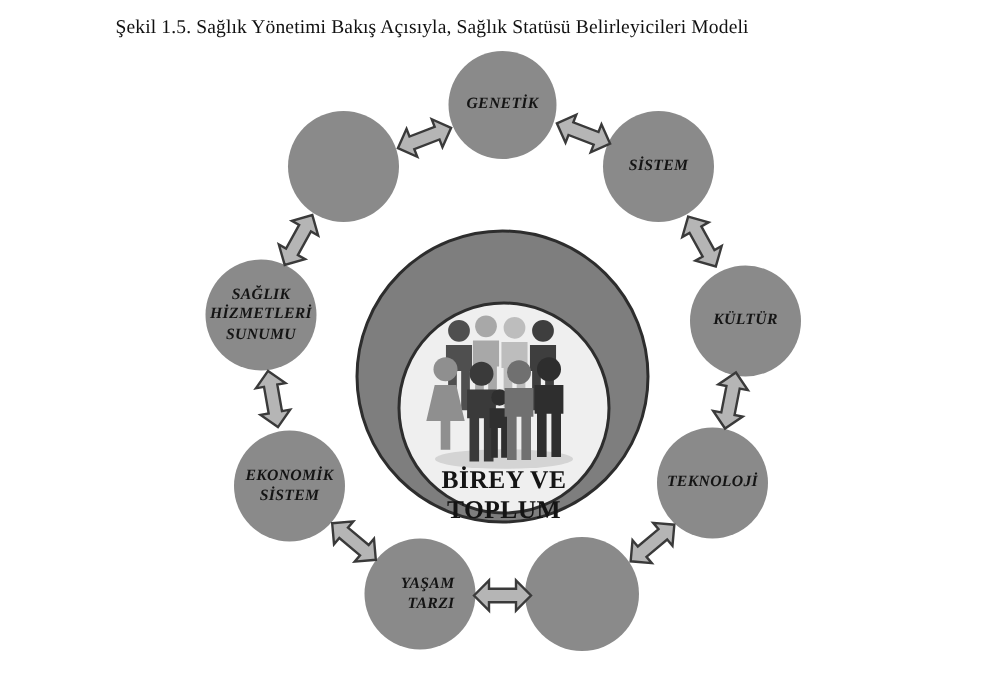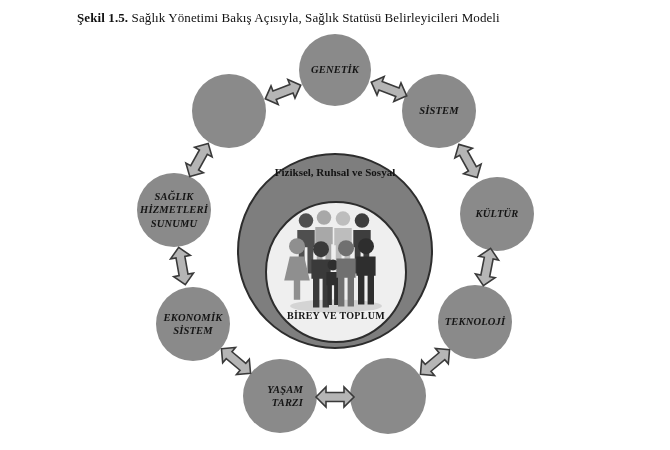--- a/index.html
+++ b/index.html
@@ -17,41 +17,41 @@
     position:relative;
     width:670px;height:450px;
     background:var(--background);
     font-family:"Liberation Serif", serif;
     overflow:hidden;
   }
   .figure-caption{
     position:absolute;left:77px;top:10px;
     font-size:13px;color:#111;white-space:nowrap;letter-spacing:.1px;
   }
-  .figure-caption .bold{font-weight:bold;}
+  .figure-caption .bold{font-weight:normal;}
   .diagram-svg{position:absolute;left:0;top:0;}
   .node-circle{fill:var(--circle_fill);}
   .ring-circle{fill:var(--ring_fill);stroke:var(--outline);stroke-width:2;}
   .inner-circle{fill:var(--inner_fill);stroke:var(--outline);stroke-width:2;}
   .arrow{fill:var(--arrow_fill);stroke:var(--arrow_stroke);stroke-width:1.6;stroke-linejoin:miter;}
   .people-shadow{fill:#c4c4c4;opacity:.65;}
   .node-label{
     position:absolute;display:flex;align-items:center;justify-content:center;
     text-align:center;font-weight:bold;font-size:10.5px;line-height:1.25;
     color:var(--text);letter-spacing:.2px;box-sizing:border-box;font-style:italic;
   }
   .node-label.narrow{padding:0 14px;text-align:right;}
   .center-wellbeing{
     position:absolute;left:265px;top:166px;width:140px;
     text-align:center;font-weight:bold;font-size:11px;line-height:1.2;
     color:var(--text);
   }
   .center-core{
     position:absolute;left:266px;top:310px;width:140px;
-    text-align:center;font-weight:bold;font-size:10px;
+    text-align:center;font-weight:bold;font-size:17px;
     color:var(--text);letter-spacing:.3px;
   }
 </style>
 </head>
 <body>
 
 <div class="page">
 
   <div class="figure-caption">
     <span class="bold">Şekil 1.5.</span>
@@ -110,17 +110,16 @@
 
   <div class="node-label" style="left:299px;top:34px;width:72px;height:72px;">GENETİK</div>
   <div class="node-label" style="left:402px;top:74px;width:74px;height:74px;">SİSTEM</div>
   <div class="node-label" style="left:460px;top:177px;width:74px;height:74px;">KÜLTÜR</div>
   <div class="node-label" style="left:438px;top:285px;width:74px;height:74px;">TEKNOLOJİ</div>
   <div class="node-label narrow" style="left:243px;top:359px;width:74px;height:74px;">YAŞAM TARZI</div>
   <div class="node-label" style="left:156px;top:287px;width:74px;height:74px;">EKONOMİK SİSTEM</div>
   <div class="node-label" style="left:137px;top:173px;width:74px;height:74px;">SAĞLIK HİZMETLERİ SUNUMU</div>
 
   <div class="center-wellbeing">
-    <div>Fiziksel, Ruhsal ve Sosyal</div>
   </div>
   <div class="center-core">BİREY VE TOPLUM</div>
 
 </div>
 
 </body></html>

